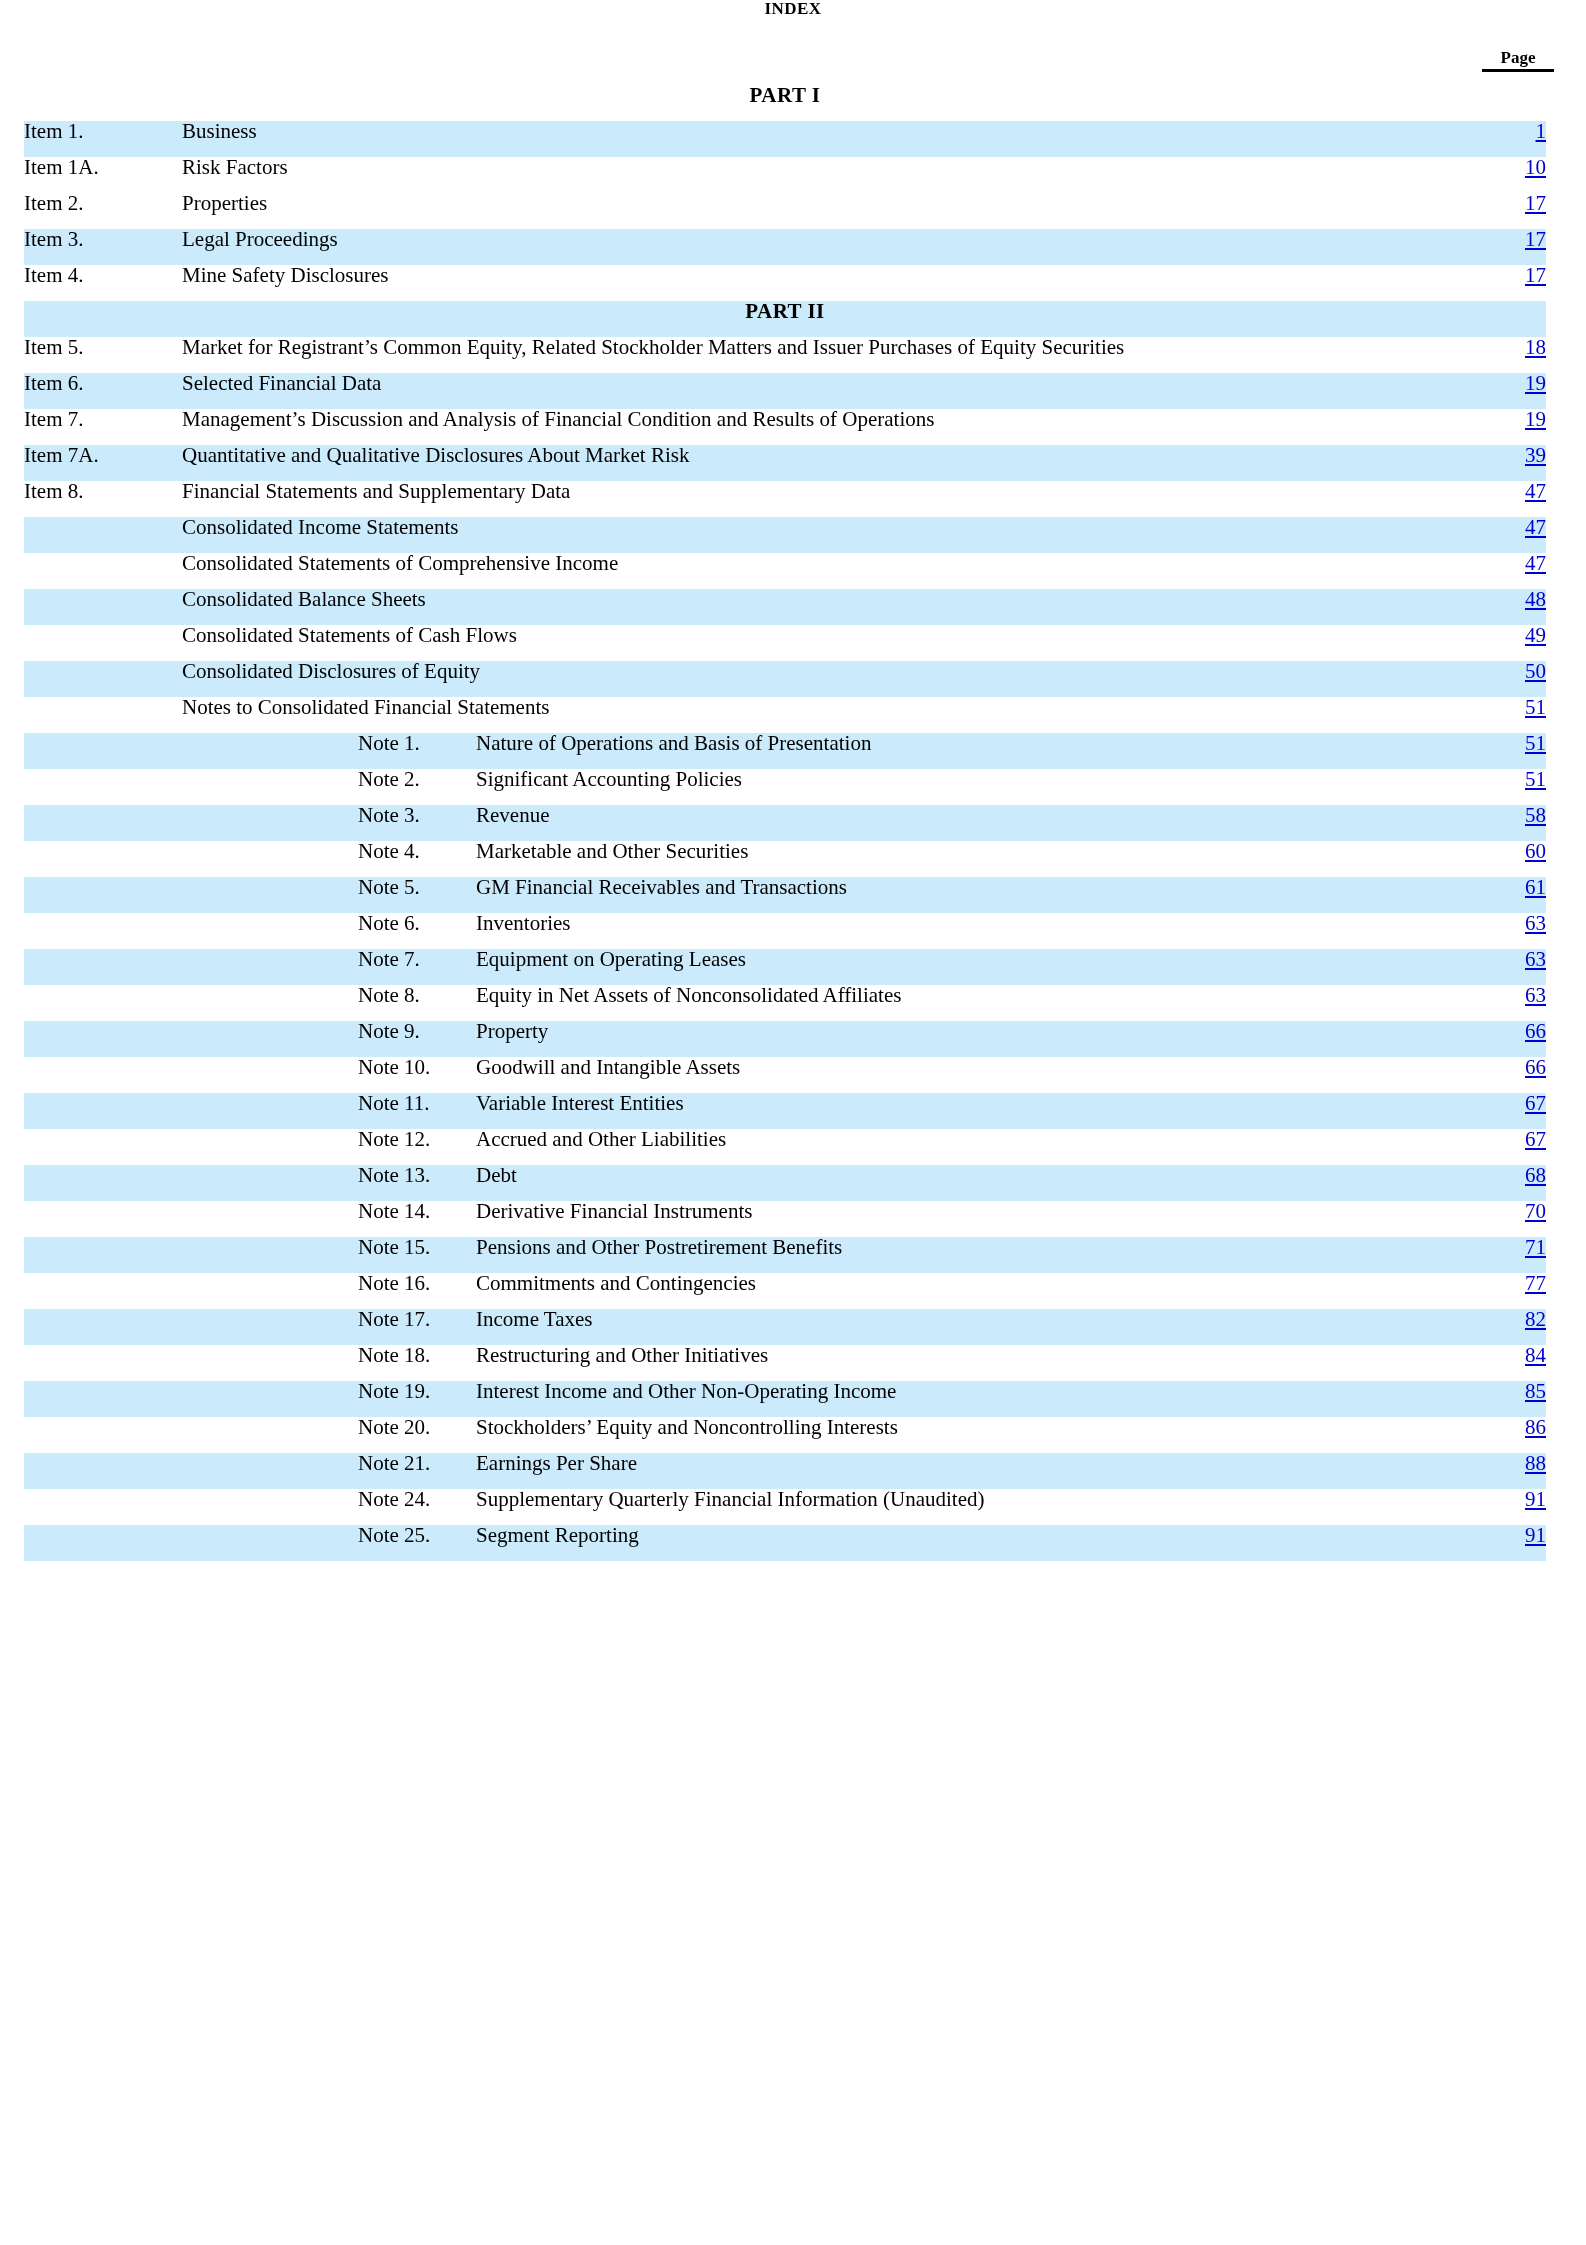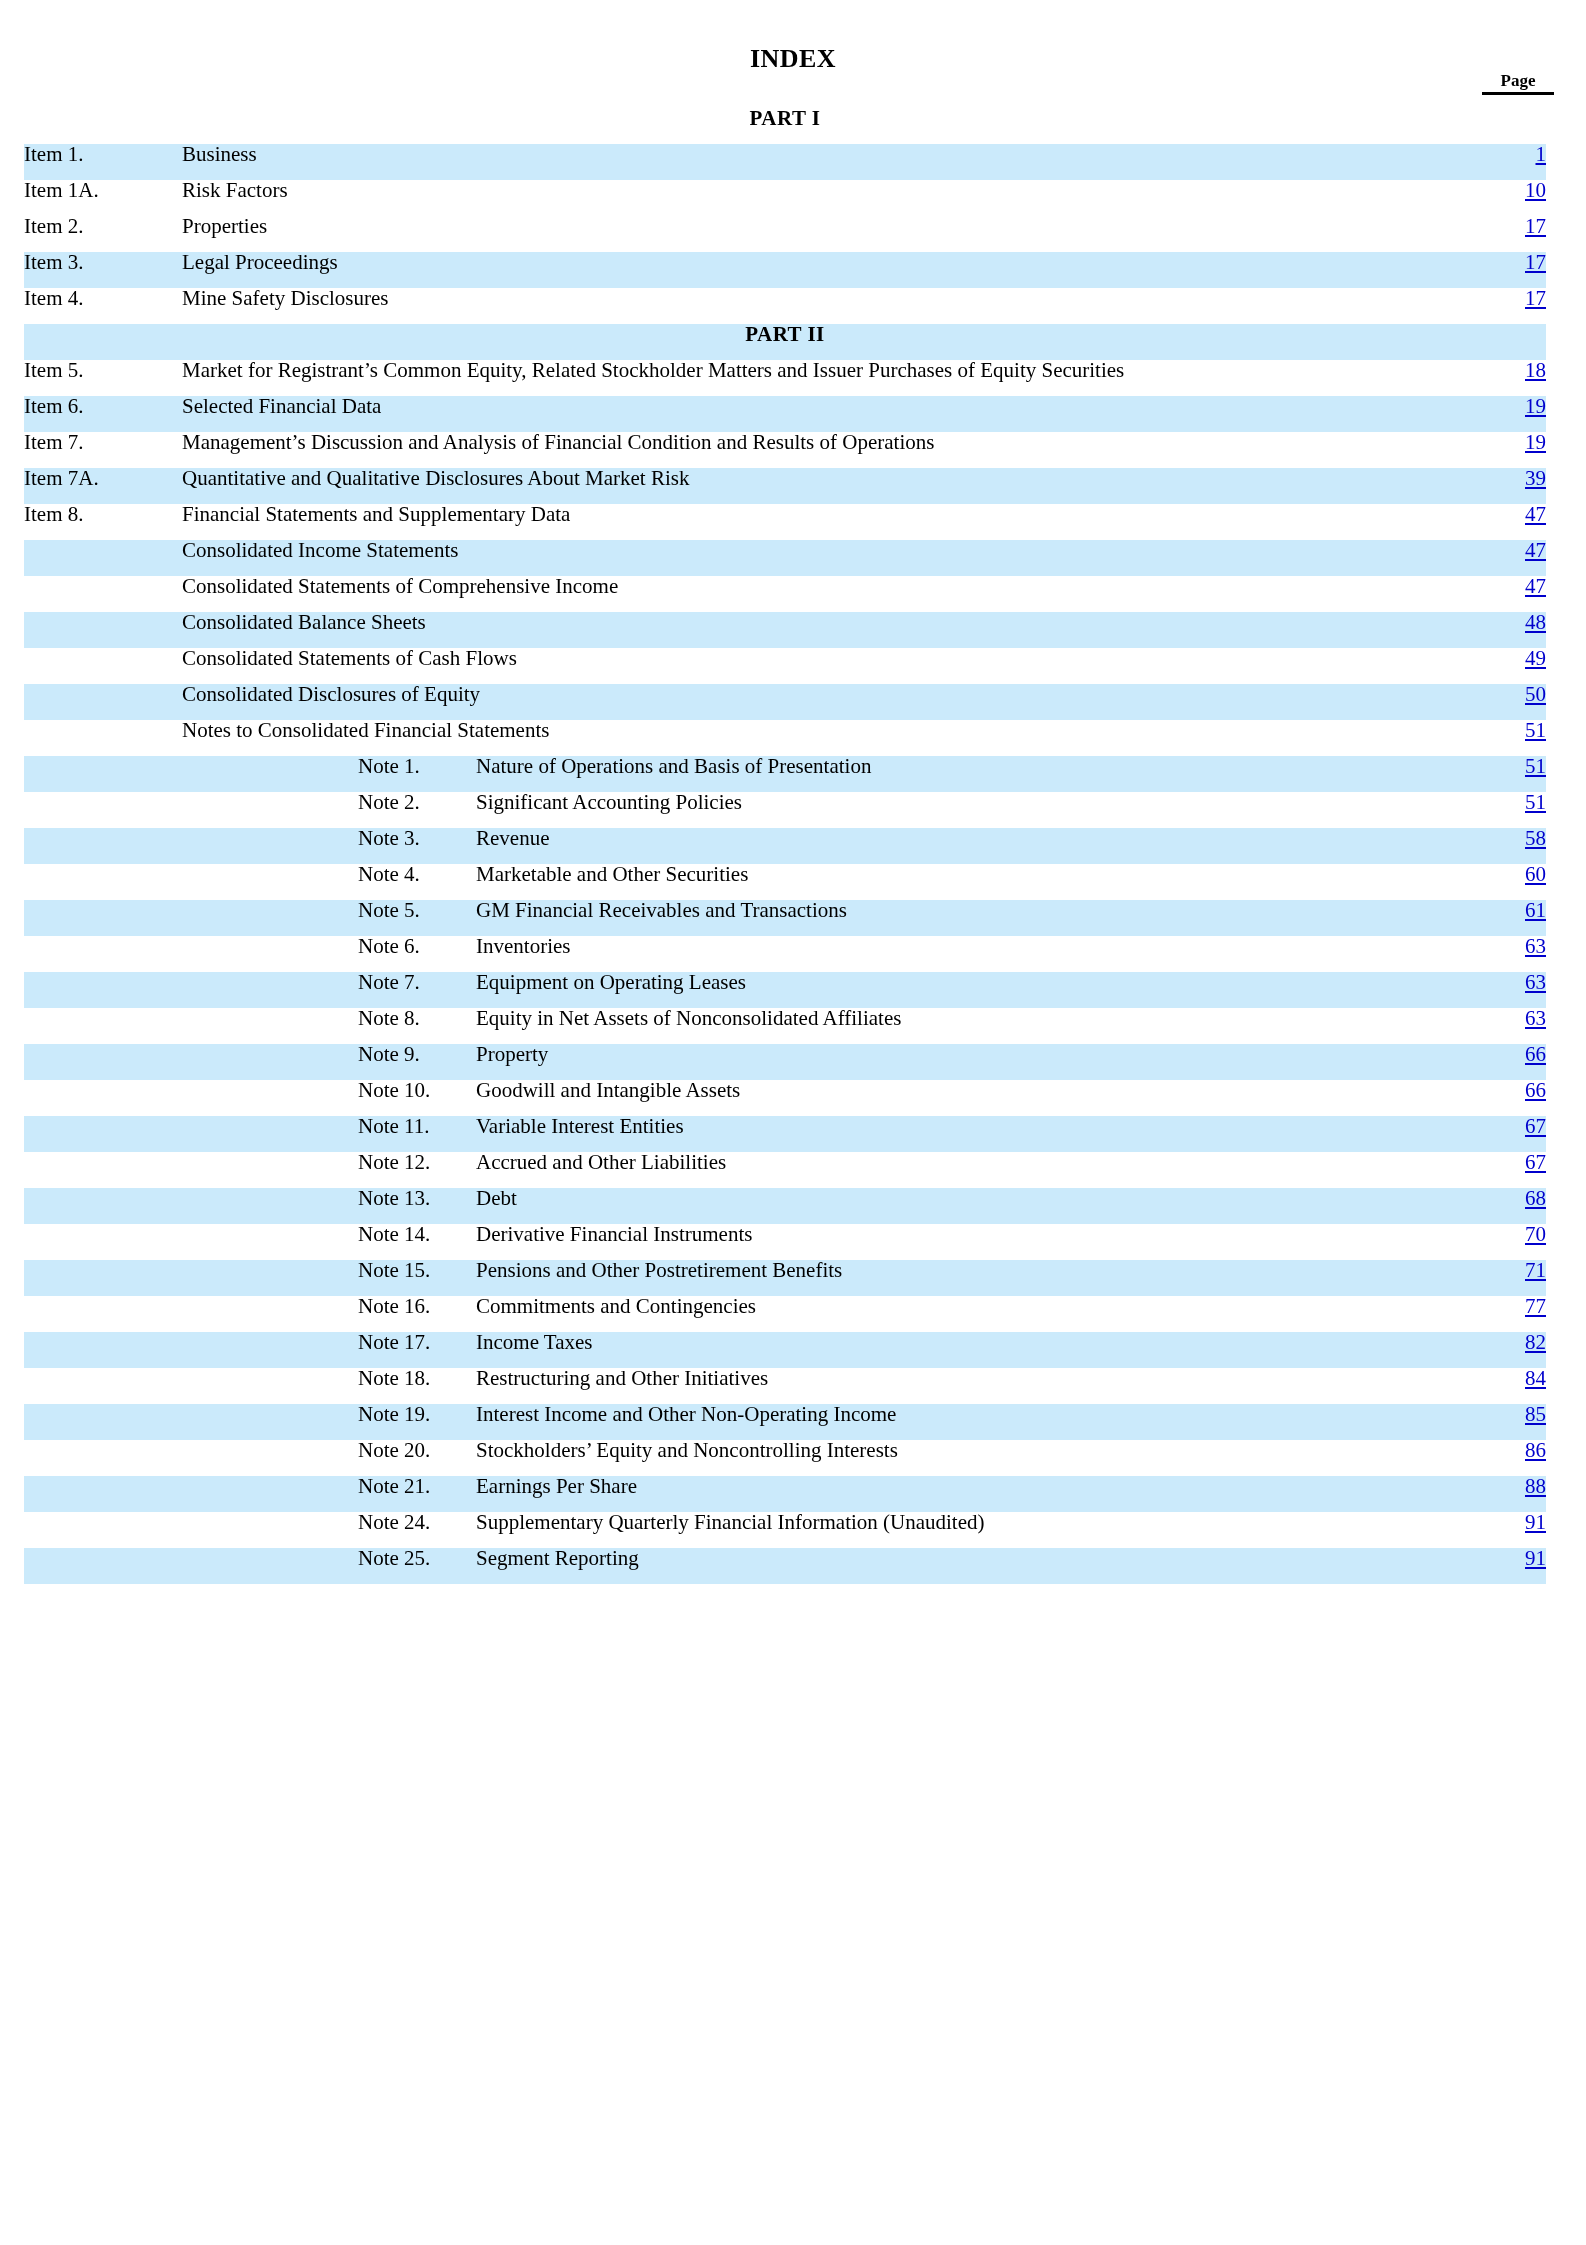--- a/index.html
+++ b/index.html
@@ -20,29 +20,29 @@
     width: 1586px;
     height: 2245px;
     box-sizing: border-box;
     padding: 0;
     overflow: hidden;
   }
 
   
   .doc-title {
     text-align: center;
-    font-size: 26px;
+    font-size: 17px;
     font-weight: bold;
     letter-spacing: 0.4px;
-    padding-top: 46px;
     line-height: 1;
   }
 
   
   .page-head-row {
+    margin-top: 32px;
     display: flex;
     justify-content: flex-end;
     padding-right: 32px;
   }
   .page-head-cell {
     width: 72px;
     text-align: center;
     font-size: 17px;
     font-weight: bold;
     line-height: 1.05;

